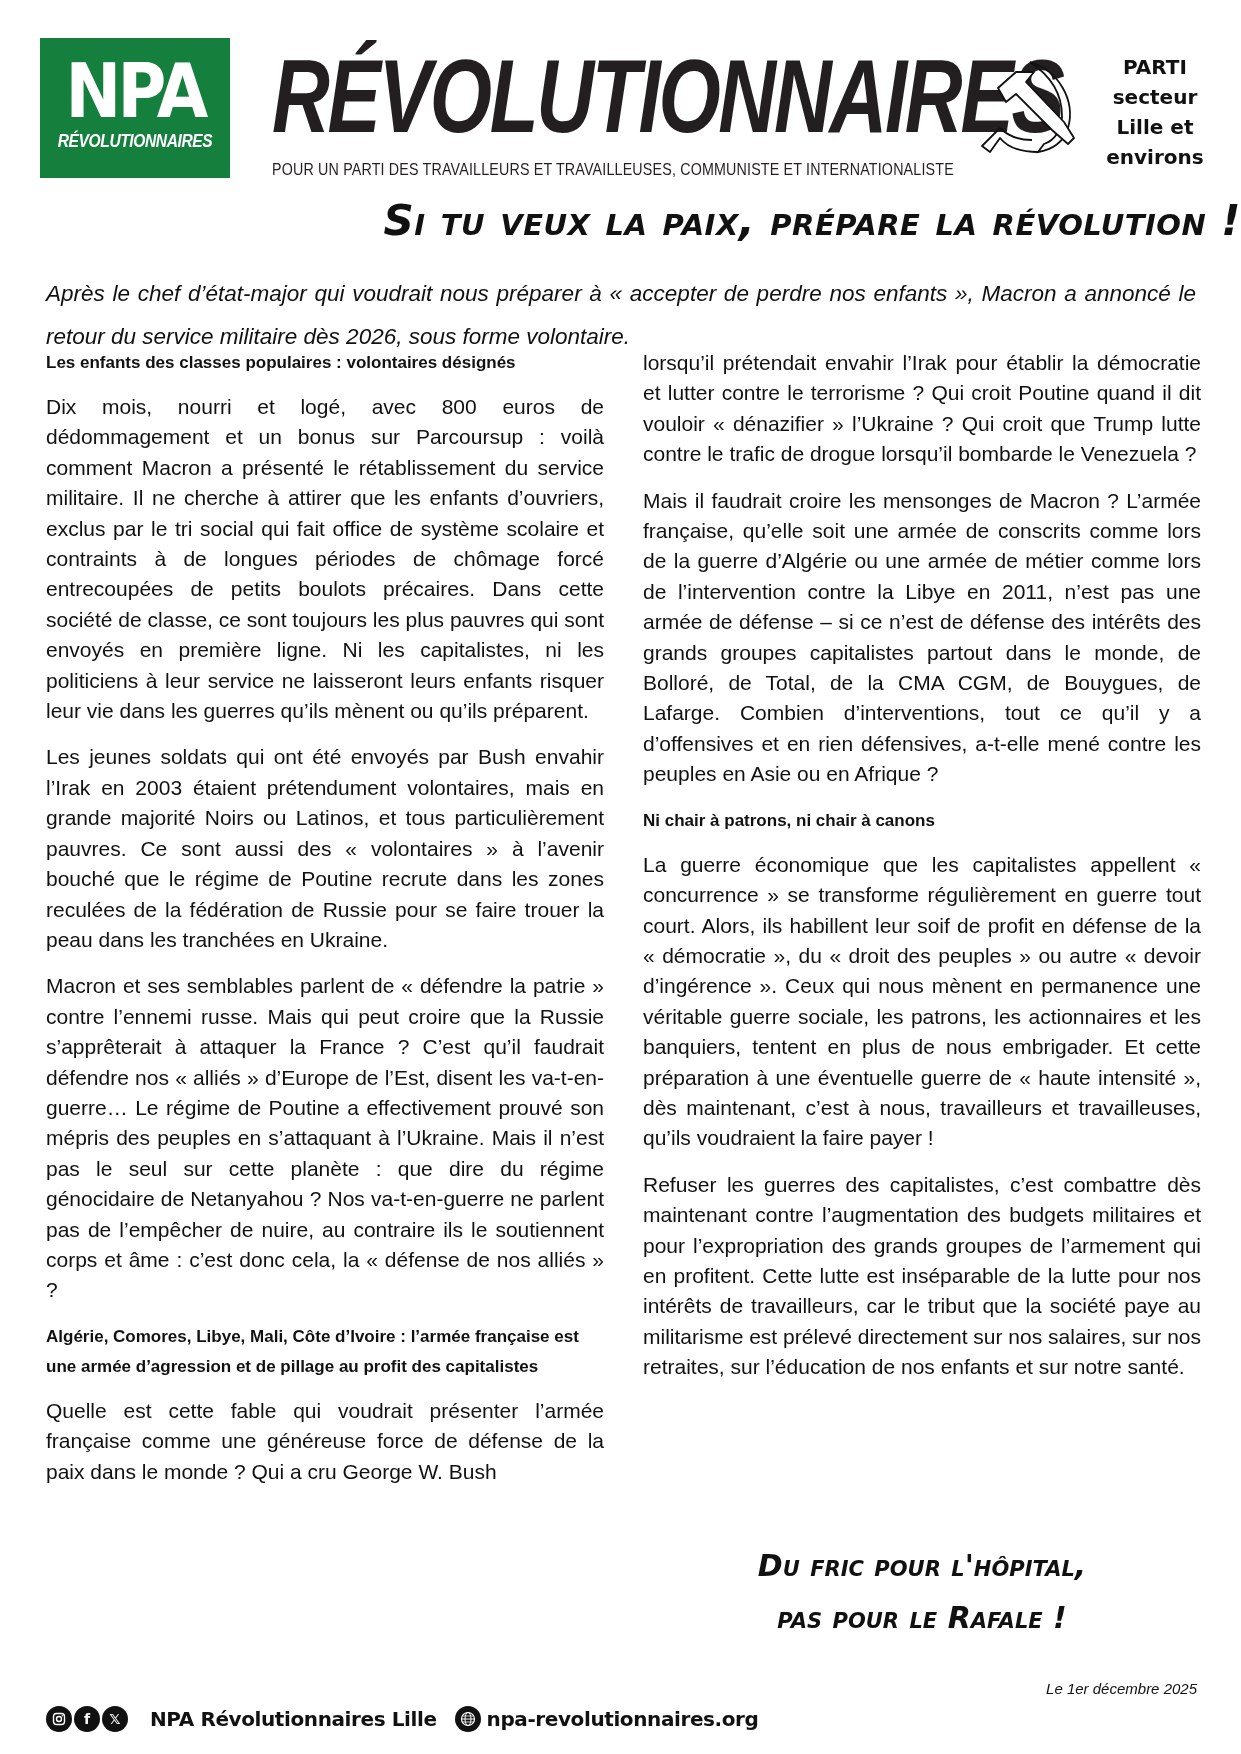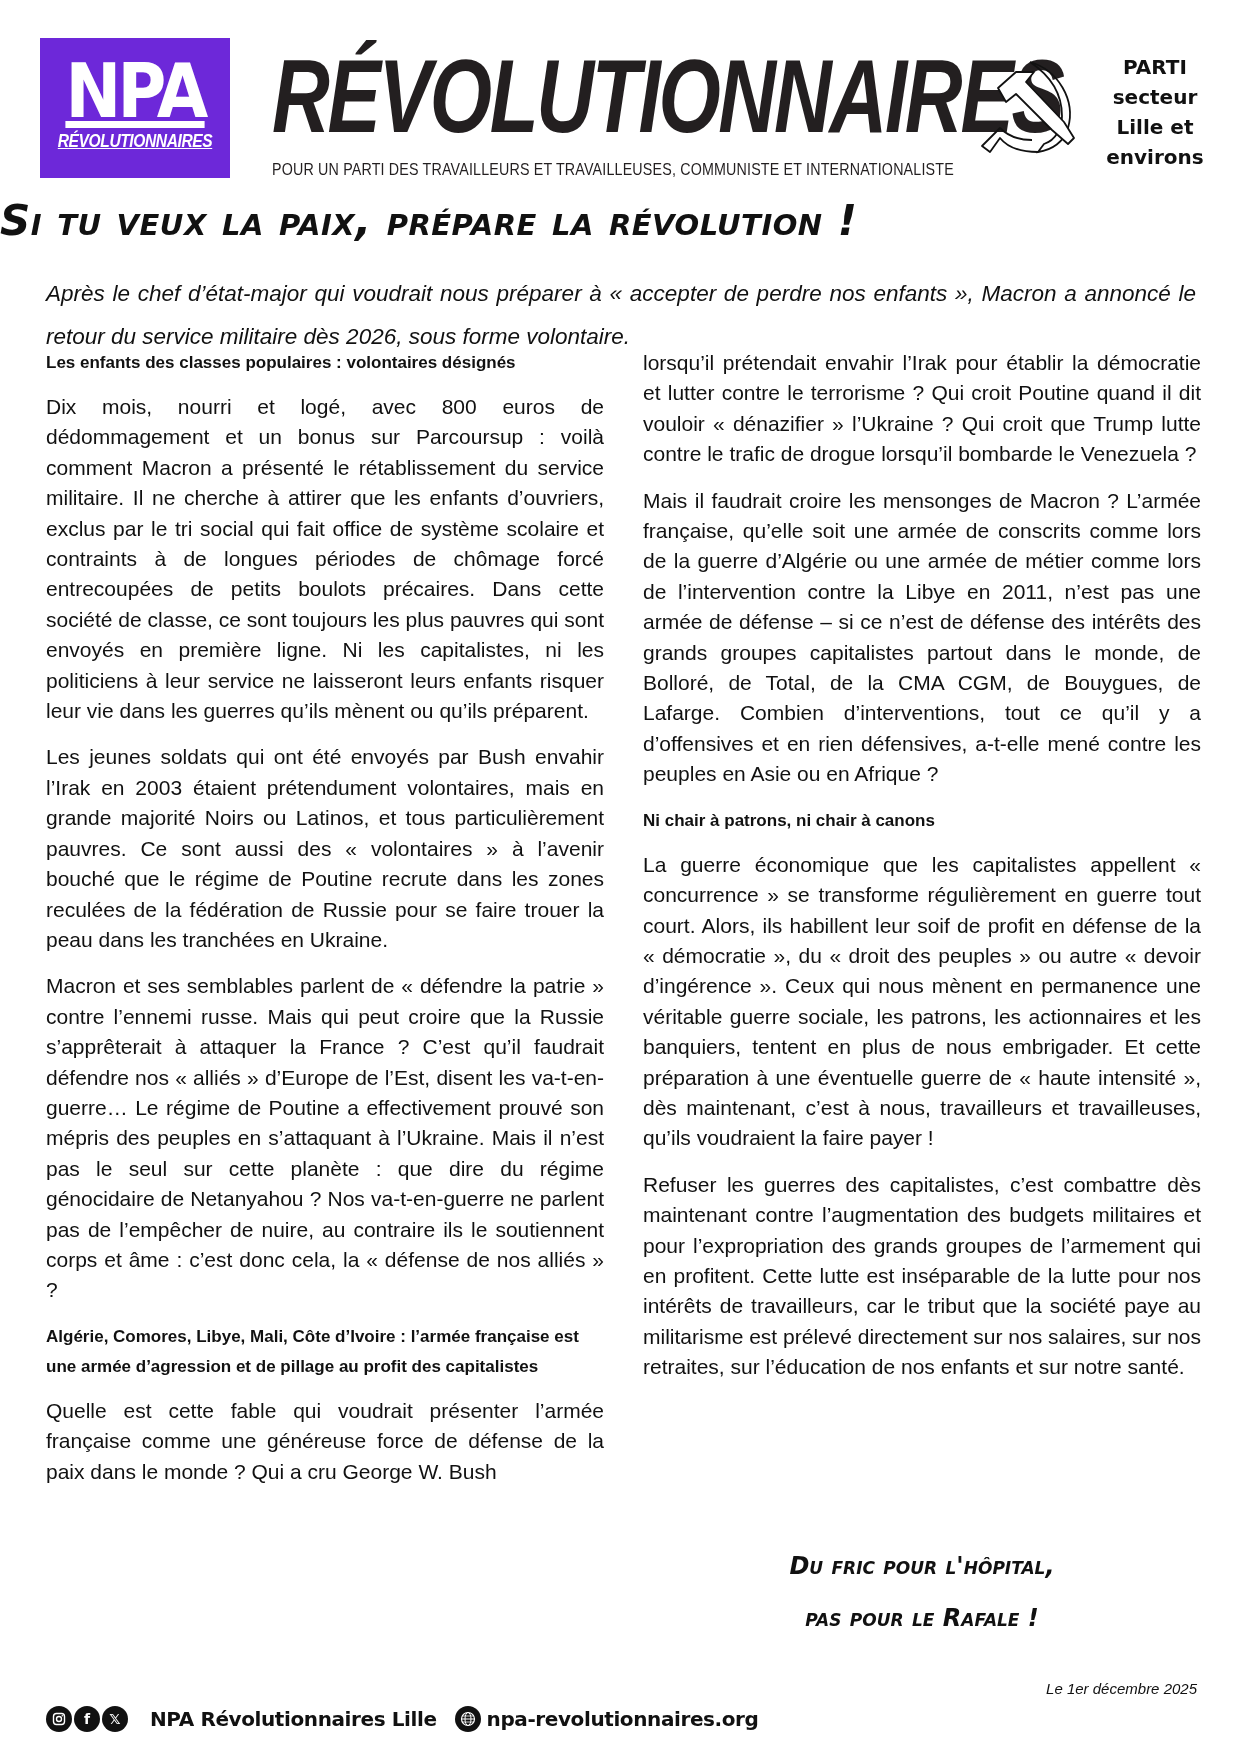--- a/index.html
+++ b/index.html
@@ -1,43 +1,43 @@
 <!DOCTYPE html>
 <html><head>
   <meta charset="utf-8">
   <style>
     * { box-sizing: border-box; margin: 0; padding: 0; }
     html, body { width: 1241px; height: 1754px; background: #ffffff; }
     body { position: relative; font-family: "Liberation Sans", sans-serif; color: #111; overflow: hidden; }
 
     
     .header { position: absolute; left: 40px; top: 38px; width: 1170px; height: 142px; }
-    .npa-box { position: absolute; left: 0; top: 0; width: 190px; height: 140px; background: #6d28d9; color: #fff; text-align: center; text-decoration: underline; }
+    .npa-box { position: absolute; left: 0; top: 0; width: 190px; height: 140px; background: #15803d; color: #fff; text-align: center; }
     .npa-box .npa { font-family: "DejaVu Sans", sans-serif; font-weight: bold; font-size: 74px; letter-spacing: -4px; line-height: 74px; margin-top: 16px; transform: scaleX(0.9); }
     .npa-box .npa-sub { font-family: "Liberation Sans", sans-serif; font-weight: bold; font-style: italic; font-size: 19px; margin-top: 2px; letter-spacing: -0.5px; transform: scaleX(0.82); }
     .masthead { position: absolute; left: 232px; top: 6px; width: 720px; }
     .masthead .title { font-family: "Liberation Sans", sans-serif; font-weight: bold; font-style: italic; font-size: 104px; line-height: 104px; color: #231f20; letter-spacing: -3px; transform: scaleX(0.77); transform-origin: left top; white-space: nowrap; }
     .masthead .tagline { font-family: "Liberation Sans", sans-serif; font-size: 17px; color: #231f20; margin-top: 12px; transform: scaleX(0.84); transform-origin: left top; white-space: nowrap; letter-spacing: 0.2px; }
     .hammer { position: absolute; left: 938px; top: 14px; width: 110px; height: 110px; }
     .sector { position: absolute; left: 1060px; top: 14px; width: 110px; text-align: center; font-family: "DejaVu Sans", sans-serif; font-weight: bold; font-size: 20px; line-height: 30px; color: #111; }
 
     
-    .headline { position: absolute; left: 0; top: 196px; width: 1241px; text-align: left; font-family: "DejaVu Sans", sans-serif; font-weight: bold; font-style: italic; font-size: 42px; letter-spacing: 0.5px; color: #111; font-variant: small-caps; }
+    .headline { position: absolute; left: 0; top: 196px; width: 1241px; text-align: right; font-family: "DejaVu Sans", sans-serif; font-weight: bold; font-style: italic; font-size: 42px; letter-spacing: 0.5px; color: #111; font-variant: small-caps; }
 
     .chapo { position: absolute; left: 46px; top: 272px; width: 1150px; font-style: italic; font-size: 22.5px; line-height: 43px; text-align: justify; text-align-last: left; color: #111; }
 
     
     .col { position: absolute; width: 558px; font-size: 21px; line-height: 30.4px; color: #111; }
     .col-left { left: 46px; top: 348px; }
     .col-right { left: 643px; top: 348px; }
     .col h2 { font-size: 17px; font-weight: bold; line-height: 30px; margin-bottom: 14px; }
     .col p { text-align: justify; margin-bottom: 16px; }
 
     
-    .slogan { position: absolute; left: 643px; top: 1540px; width: 558px; text-align: center; font-family: "DejaVu Sans", sans-serif; font-weight: bold; font-style: italic; font-variant: small-caps; font-size: 24px; line-height: 52px; color: #111; }
+    .slogan { position: absolute; left: 643px; top: 1540px; width: 558px; text-align: center; font-family: "DejaVu Sans", sans-serif; font-weight: bold; font-style: italic; font-variant: small-caps; font-size: 30px; line-height: 52px; color: #111; }
 
     .date { position: absolute; right: 44px; top: 1680px; font-style: italic; font-size: 15px; color: #111; }
 
     
     .footer { position: absolute; left: 46px; top: 1704px; height: 30px; display: flex; align-items: center; font-family: "DejaVu Sans", sans-serif; font-weight: bold; font-size: 20px; color: #111; }
     .social { width: 26px; height: 26px; border-radius: 50%; background: #111; color: #fff; display: inline-flex; align-items: center; justify-content: center; font-size: 14px; margin-right: 2px; font-family: "DejaVu Sans", sans-serif; }
     .footer .brand { margin-left: 20px; margin-right: 18px; letter-spacing: -0.4px; }
     .footer .site { margin-left: 4px; letter-spacing: -0.4px; }
   </style>
 </head>

